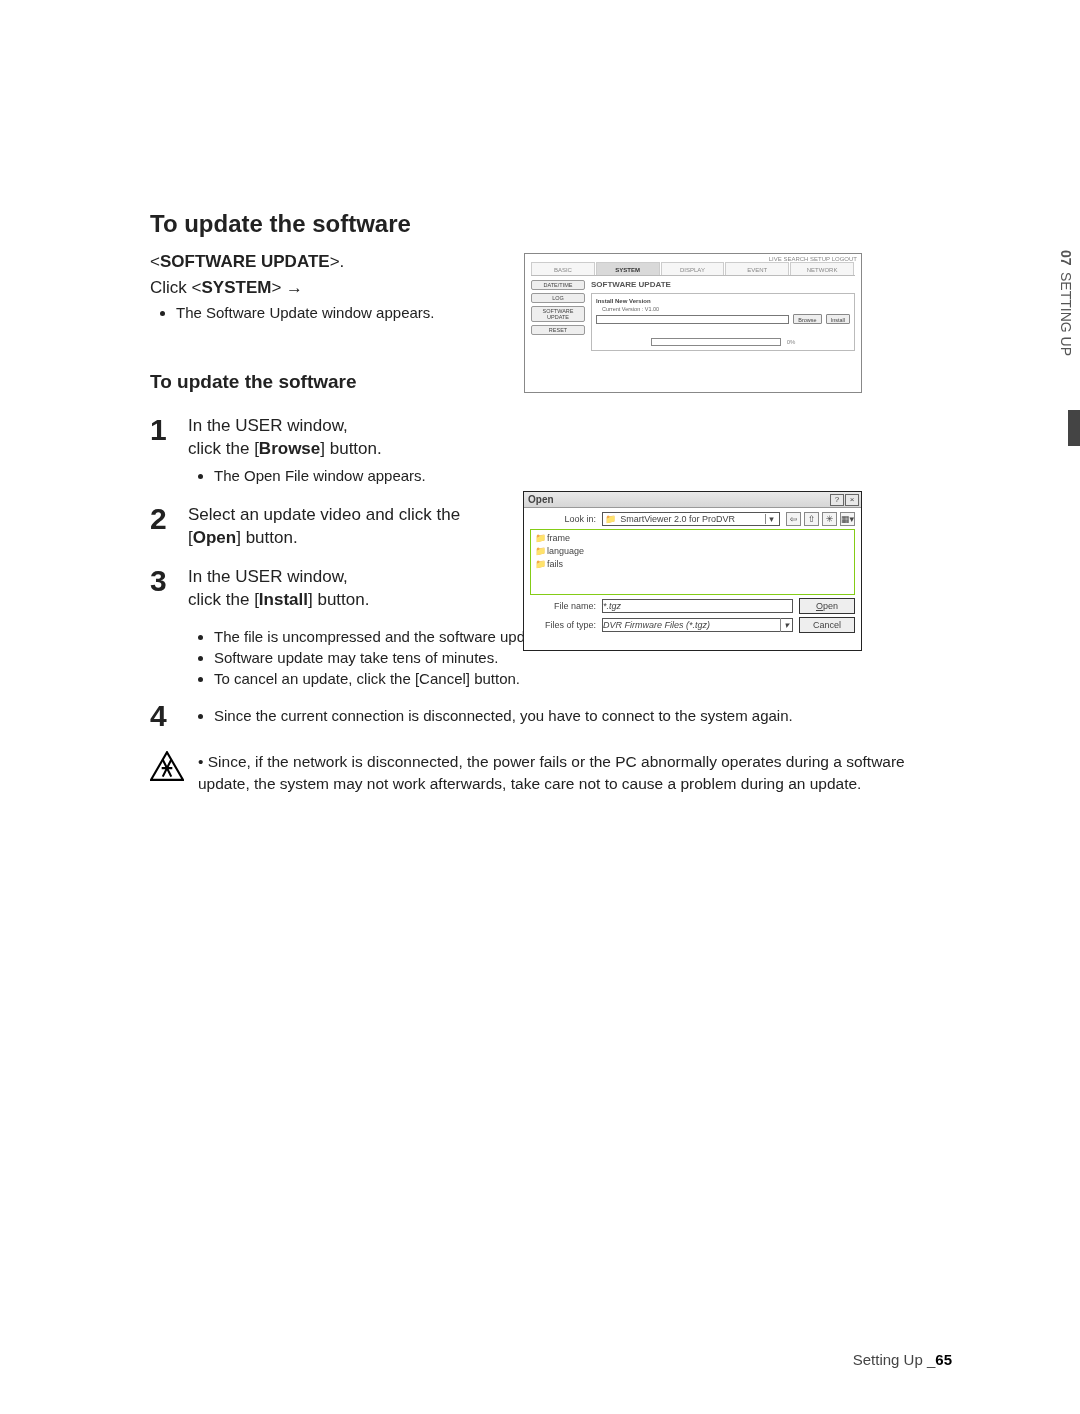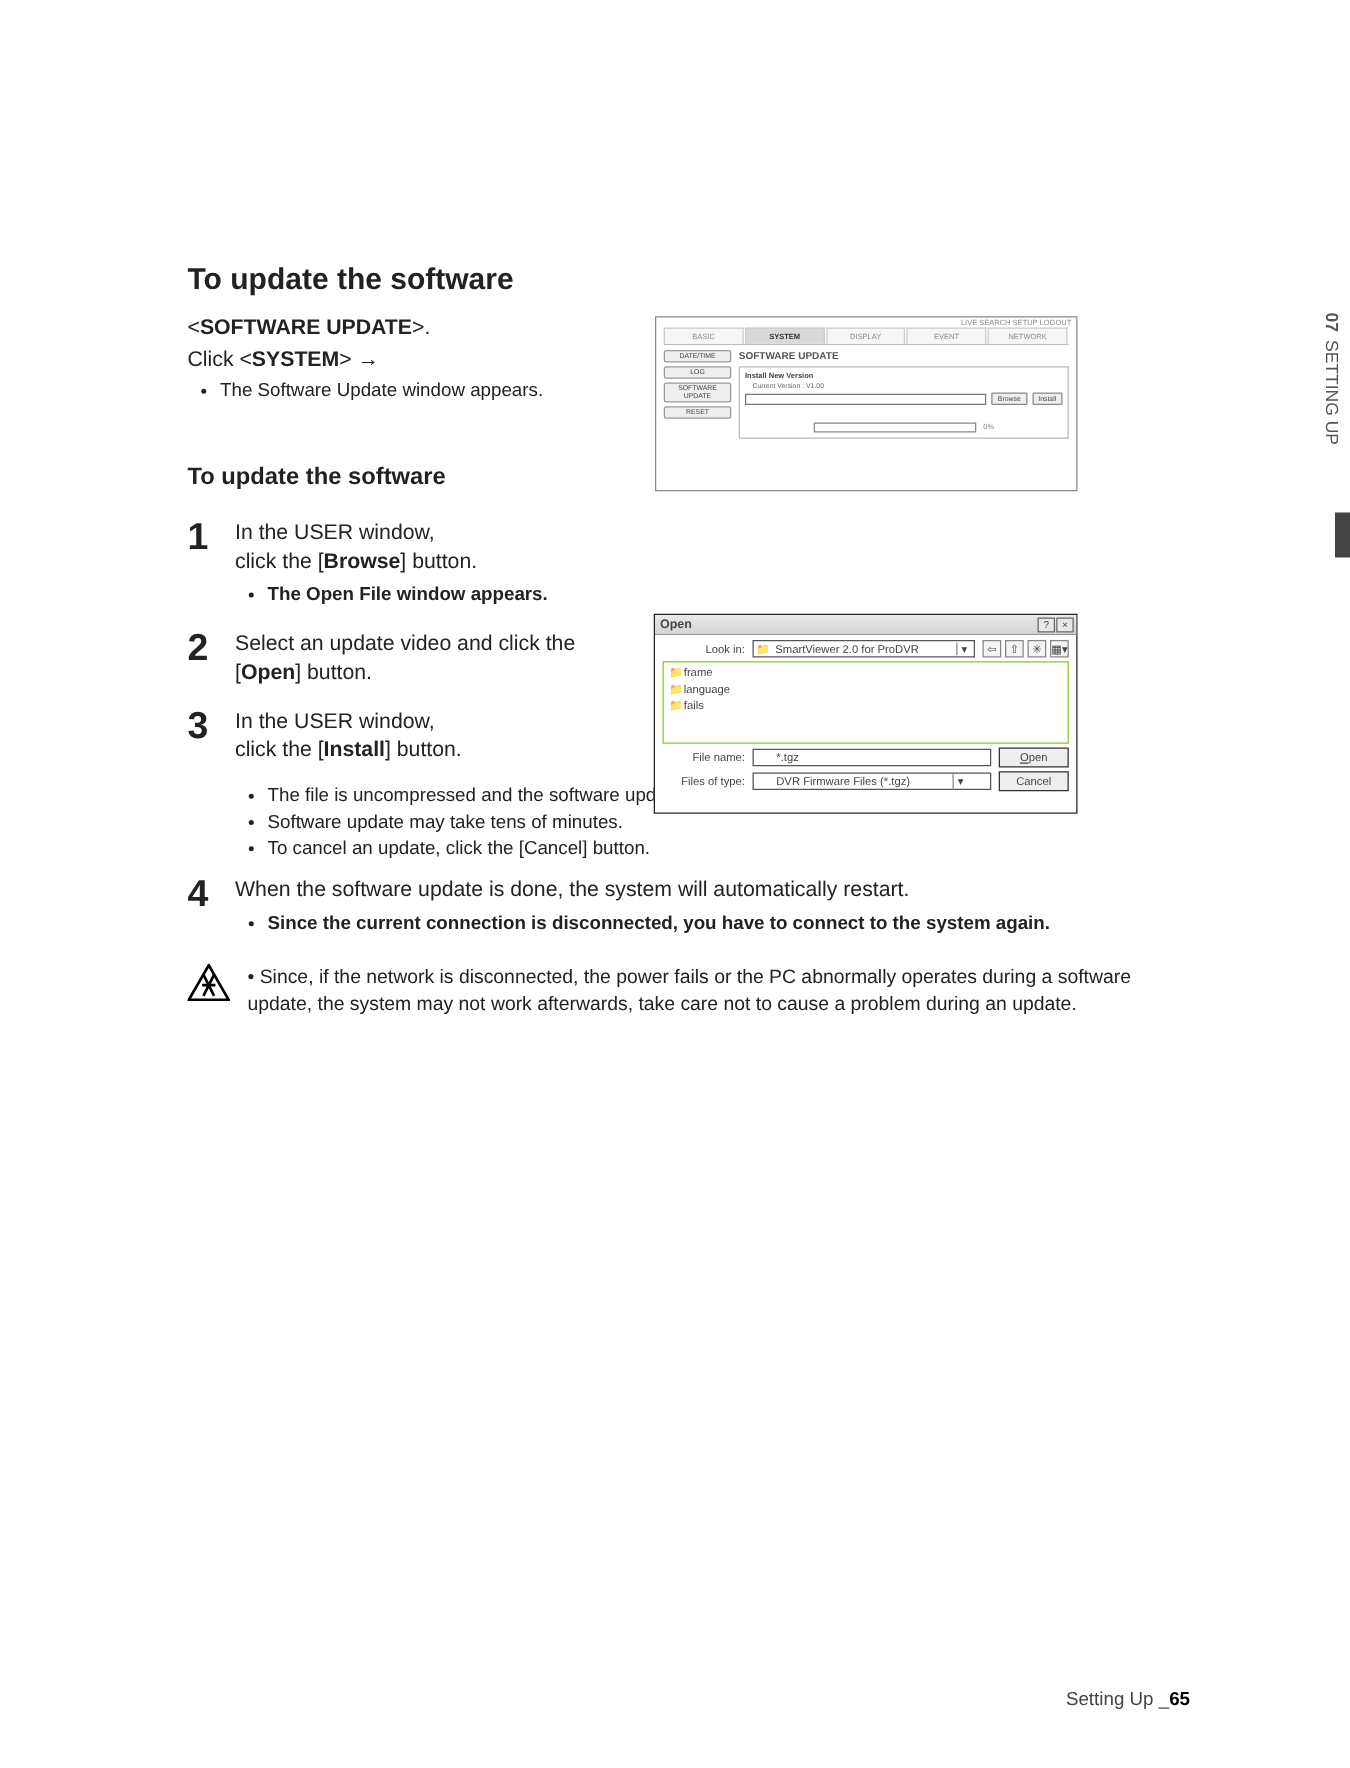--- a/index.html
+++ b/index.html
@@ -86,21 +86,20 @@
     line-height: 1;
     width: 28px;
     flex-shrink: 0;
   }
   .step-body .lead {
     font-size: 17px;
     line-height: 1.35;
   }
   .step-body ul.bullets {
     margin-top: 6px;
-    font-weight: bold;
   }
 
   
   .caution {
     display: flex;
     gap: 14px;
     align-items: flex-start;
     margin-top: 20px;
     max-width: 780px;
   }
@@ -296,22 +295,22 @@
     display:inline-block; width:12px; text-align:center; color:#c2a646;
   }
   .dlg-bottom-row {
     display:flex; align-items:center; gap:6px;
     padding: 3px 6px 0 14px;
     font-size: 9px;
   }
   .dlg-bottom-row .lbl { width:58px; text-align:right; }
   .dlg-bottom-row .inp {
     flex:1; height:14px; border:1px solid #555; background:#fff;
-    padding:0 18px; line-height:14px;
-    display:flex; align-items:center;
+    padding:0 0; line-height:14px;
+    display:flex; align-items:center;font-style:italic;
   }
   .dlg-bottom-row .inp .arrow { margin-left:auto; border-left:1px solid #888; width:12px; text-align:center; }
   .dlg-action-btn {
     width: 56px; height: 16px; border:1px solid #333; background:#eee;
     font-size: 9px; text-align:center; line-height:14px;
   }
 
   
   .footer {
     position: absolute;
@@ -462,21 +461,20 @@
 
     <ul class="bullets" style="margin-left:46px; max-width:500px">
       <li>The file is uncompressed and the software update begins.</li>
       <li>Software update may take tens of minutes.</li>
       <li>To cancel an update, click the [Cancel] button.</li>
     </ul>
 
     <div class="step" style="max-width:760px; margin-top:14px">
       <div class="step-num">4</div>
       <div class="step-body">
-        <div class="lead">When the software update is done, the system will automatically restart.</div>
         <ul class="bullets">
             <li>Since the current connection is disconnected, you have to connect to the system again.</li>
           </ul>
       </div>
     </div>
   </div>
 
   <div class="caution">
     <div class="icon">
       <svg viewBox="0 0 32 28" width="34" height="30">

